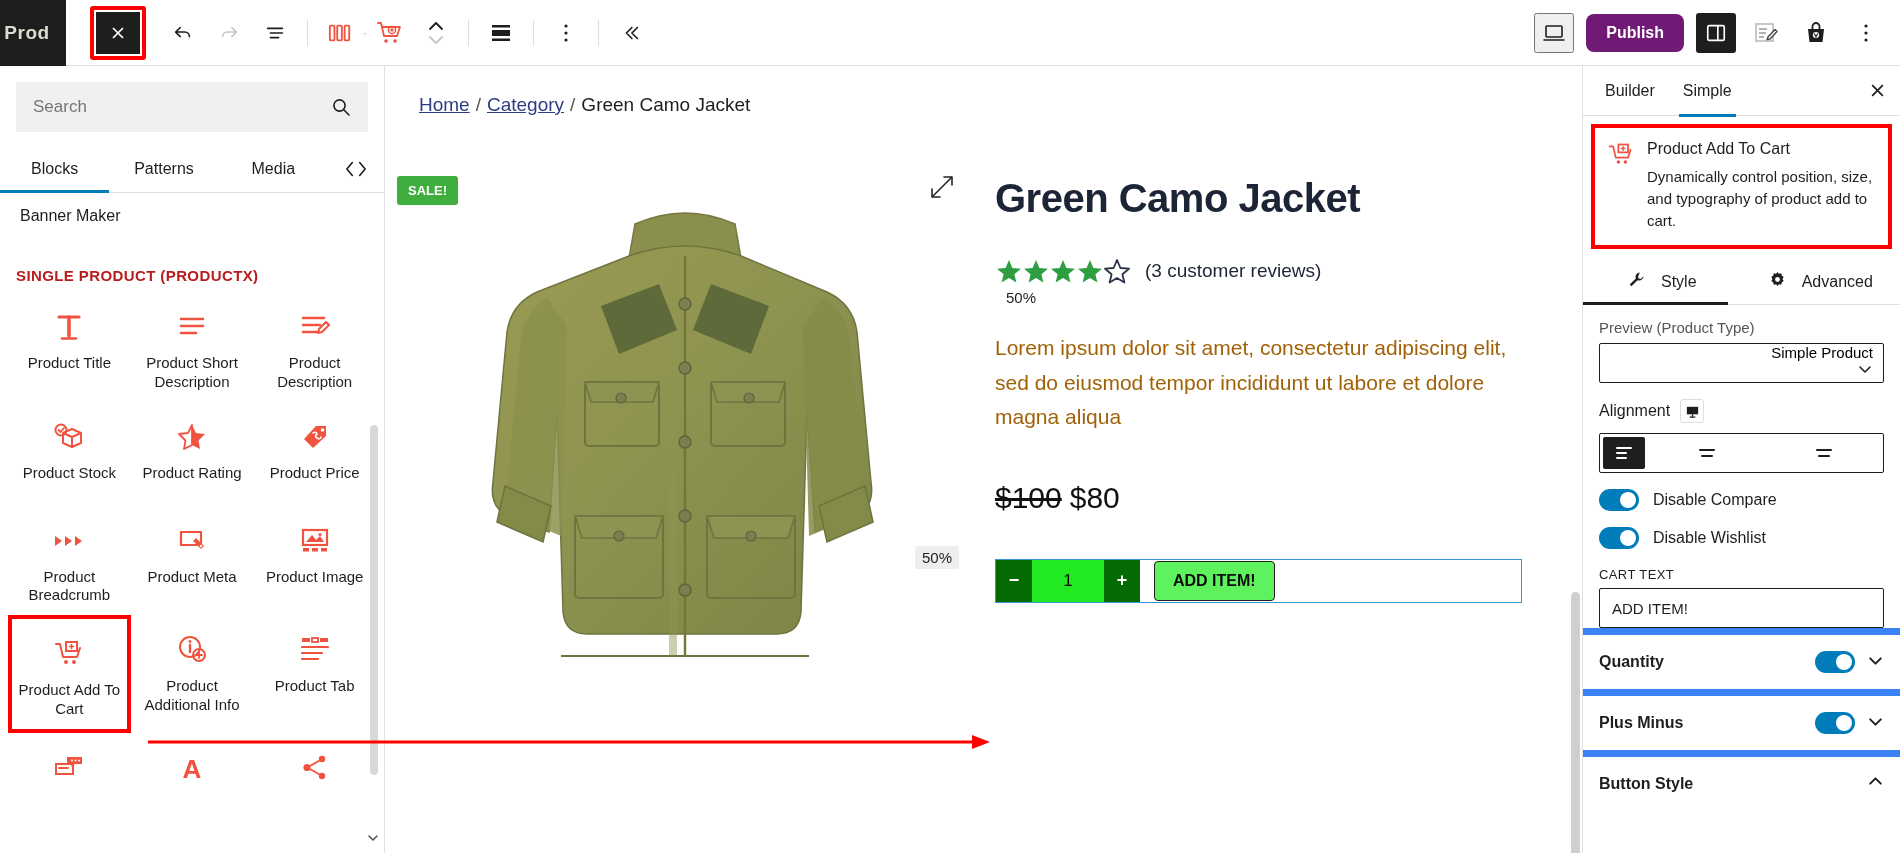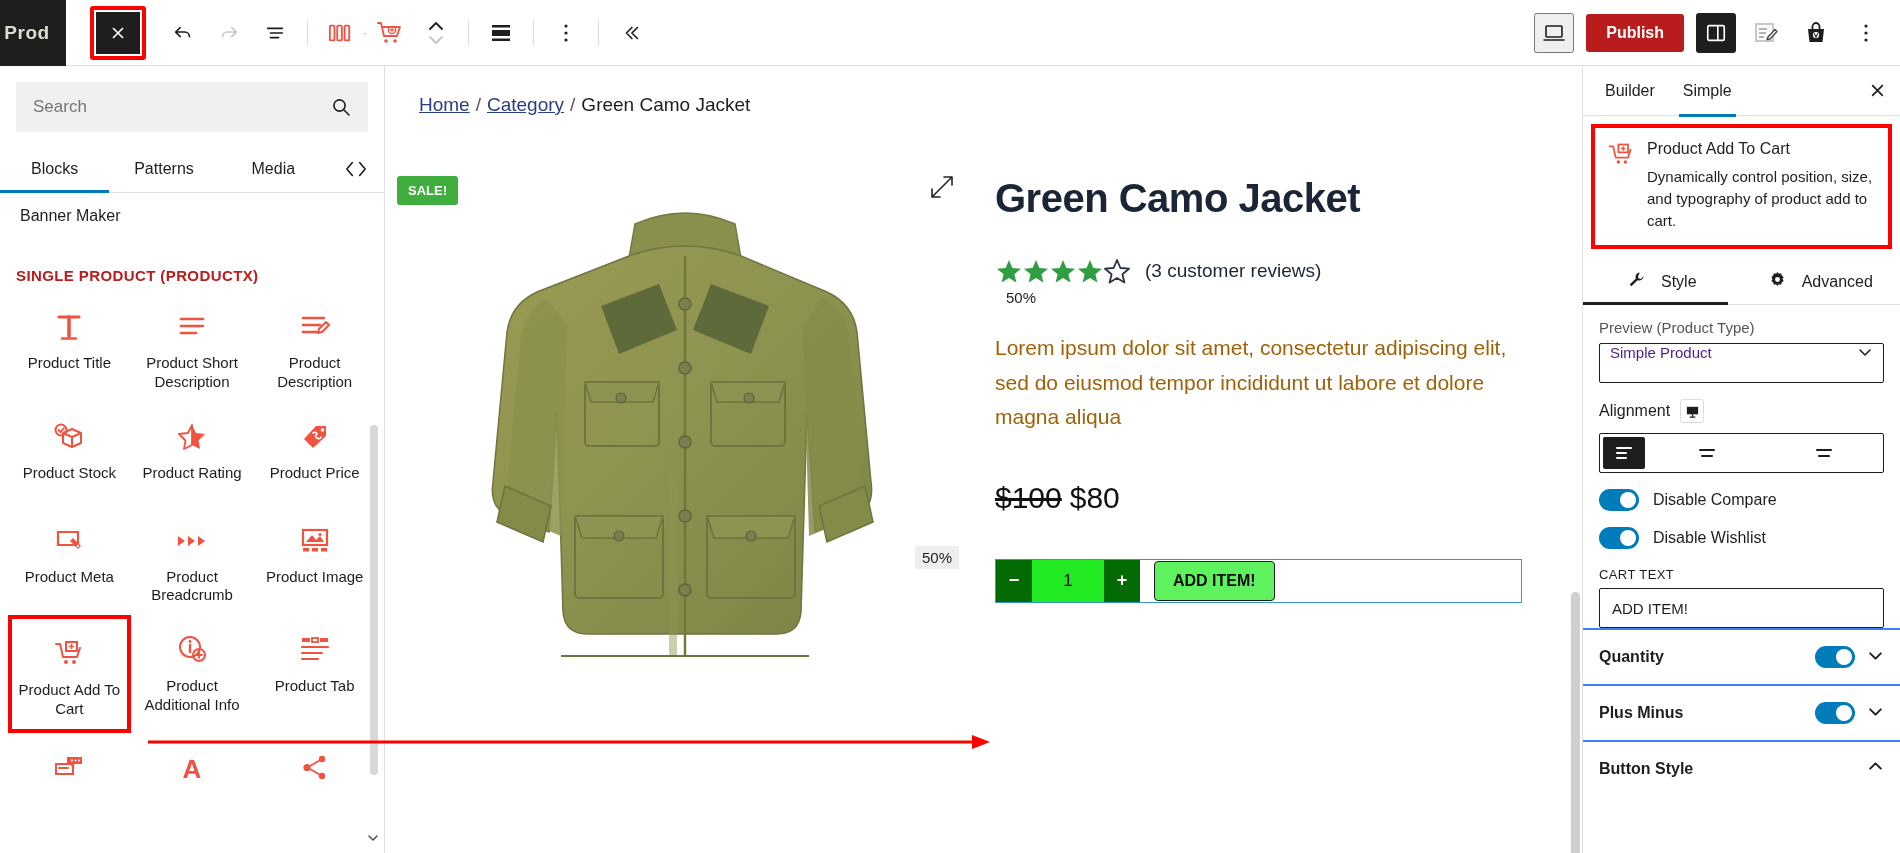--- a/index.html
+++ b/index.html
@@ -46,22 +46,22 @@
     width: 46px; height: 46px;
     display: flex; align-items: center; justify-content: center;
     background: transparent; border: none; cursor: pointer;
     color: #1e1e1e;
   }
   .tb-btn.disabled { color: #c6c6c6; }
   .tb-sep { width: 1px; height: 26px; background: #ddd; margin: 0 9px; }
   .tb-gap { margin-left: 14px; }
   .spacer { flex: 1 1 auto; }
   .publish-btn {
-    background: #b91c1c; color: #fff;
-    border: none; border-radius: 3px;
+    background: #701a75; color: #fff;
+    border: none; border-radius: 8px;
     height: 38px; padding: 0 20px;
     font-size: 16px; font-weight: 600;
     cursor: pointer;
     font-family: "Liberation Sans", sans-serif;
   }
   .dark-sq {
     width: 40px; height: 40px; border-radius: 3px;
     background: #1e1e1e; color: #fff;
     display: flex; align-items: center; justify-content: center;
     cursor: pointer; margin-left: 12px;
@@ -320,22 +320,22 @@
   }
   .style-tab.active::after {
     content: ""; position: absolute; left: 0; right: 14px; bottom: -1px;
     height: 3px; background: #1e1e1e;
   }
   .rp-body { flex: 1 1 auto; overflow: hidden; }
   .field { padding: 14px 16px 0 16px; }
   .field-label { font-size: 15px; color: #555; margin-bottom: 7px; }
   .select-box {
     height: 40px; border: 1px solid #1e1e1e; border-radius: 2px;
-    display: flex; align-items: flex-start; padding: 0 10px;
-    font-size: 15px; color: #4c1d95; cursor: pointer;
+    display: flex; align-items: flex-end; padding: 0 10px;
+    font-size: 15px; color: #000000; cursor: pointer; flex-direction: column;
   }
   .select-box .chev { margin-left: auto; }
   .align-label-row { display: flex; align-items: center; gap: 10px; padding: 16px 16px 0 16px; }
   .align-label { font-size: 16px; color: #1e1e1e; }
   .device-chip {
     width: 24px; height: 24px; border: 1px solid #ddd; border-radius: 3px;
     display: flex; align-items: center; justify-content: center;
     cursor: pointer;
   }
   .align-group {
@@ -369,21 +369,21 @@
     text-transform: uppercase;
   }
   .text-input {
     margin: 0 16px; height: 40px;
     border: 1px solid #1e1e1e; border-radius: 2px;
     display: flex; align-items: center; padding: 0 12px;
     font-size: 15px; color: #1e1e1e;
   }
   .accordion-row {
     display: flex; align-items: center;
-    border-top: 2px solid #3b82f6;
+    border-top: 7px solid #3b82f6;
     padding: 16px 16px;
     cursor: pointer;
   }
   .accordion-row:first-of-type { margin-top: 24px; }
   .acc-title { font-size: 16px; font-weight: 700; color: #1e1e1e; }
   .acc-right { margin-left: auto; display: flex; align-items: center; gap: 12px; }
 
   
   .annot-arrow {
     position: absolute; left: 0; top: 0;
@@ -609,37 +609,37 @@
                 <path d="M16 3 H26 V13 L13 25 L4 16 Z" fill="#f05340"></path>
                 <circle cx="22.5" cy="7" r="1.8" fill="#fff"></circle>
                 <path d="M13 10 q3 -2 4 1 q-3 2 0 4 q3 2 4 -1" stroke="#fff" stroke-width="1.6" fill="none" stroke-linecap="round"></path>
               </svg>
             </span>
             <span class="bl">Product Price</span>
           </div>
 
           <div class="block-cell">
             <span class="bi">
+              <svg width="34" height="16" viewBox="0 0 34 16">
+                <path d="M3 3 L10 8 L3 13 Z" fill="#f05340"></path>
+                <path d="M13 3 L20 8 L13 13 Z" fill="#f05340"></path>
+                <path d="M23 3 L30 8 L23 13 Z" fill="#f05340"></path>
+              </svg>
+            </span>
+            <span class="bl">Product Breadcrumb</span>
+          </div>
+          <div class="block-cell">
+            <span class="bi">
               <svg width="30" height="28" viewBox="0 0 30 28">
                 <path d="M4 5 H24 V18 H4 Z" fill="none" stroke="#f05340" stroke-width="2.2"></path>
                 <path d="M16 14 L24 22 L27 19 L19 11 Z" fill="#f05340"></path>
                 <circle cx="24" cy="19" r="1.2" fill="#fff"></circle>
               </svg>
             </span>
             <span class="bl">Product Meta</span>
-          </div>
-          <div class="block-cell">
-            <span class="bi">
-              <svg width="34" height="16" viewBox="0 0 34 16">
-                <path d="M3 3 L10 8 L3 13 Z" fill="#f05340"></path>
-                <path d="M13 3 L20 8 L13 13 Z" fill="#f05340"></path>
-                <path d="M23 3 L30 8 L23 13 Z" fill="#f05340"></path>
-              </svg>
-            </span>
-            <span class="bl">Product Breadcrumb</span>
           </div>
           <div class="block-cell">
             <span class="bi">
               <svg width="32" height="28" viewBox="0 0 32 28">
                 <rect x="4" y="3" width="24" height="15" stroke="#f05340" stroke-width="2.2" fill="none"></rect>
                 <path d="M7 15 L13 8 L17 13 L21 9 L25 15 Z" fill="#f05340"></path>
                 <circle cx="21" cy="7.5" r="1.6" fill="#f05340"></circle>
                 <rect x="4" y="21" width="6" height="3.5" fill="#f05340"></rect>
                 <rect x="13" y="21" width="6" height="3.5" fill="#f05340"></rect>
                 <rect x="22" y="21" width="6" height="3.5" fill="#f05340"></rect>

